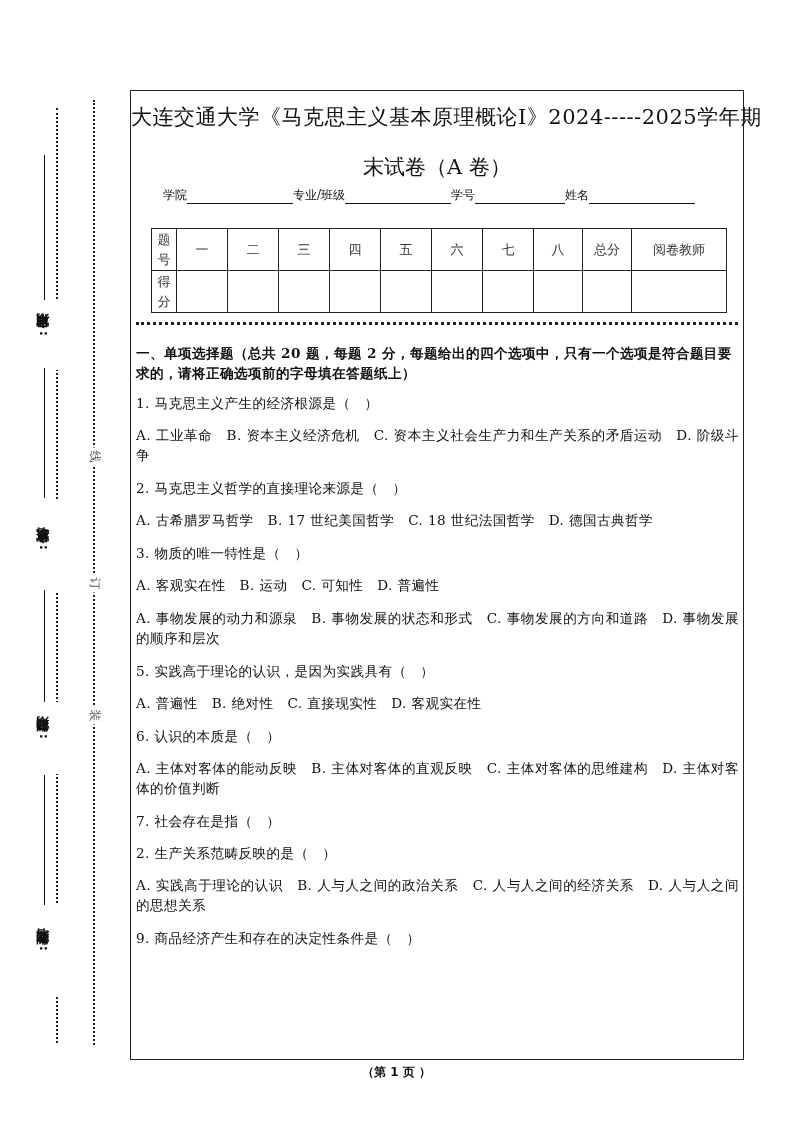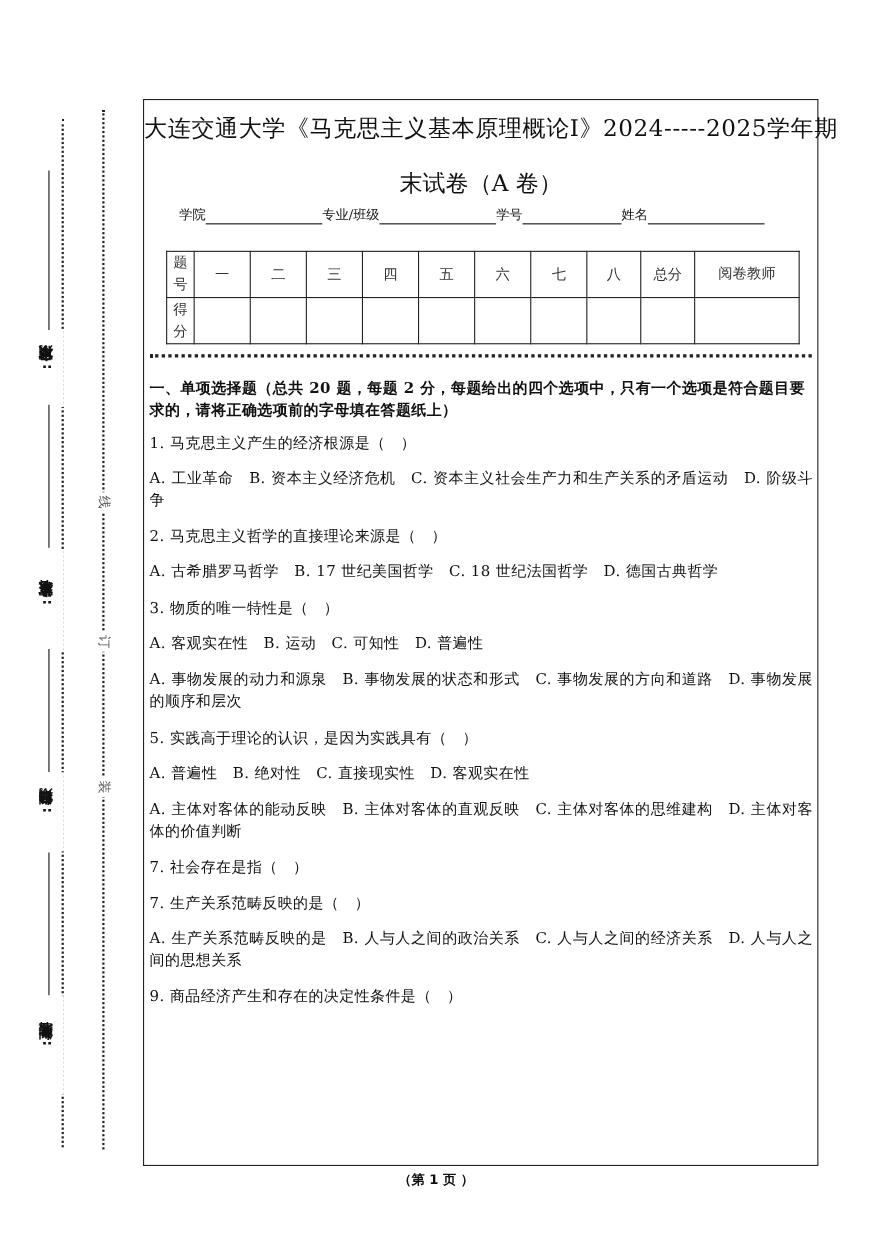--- a/index.html
+++ b/index.html
@@ -114,24 +114,25 @@
     <p class="opts">A. 古希腊罗马哲学　B. 17 世纪美国哲学　C. 18 世纪法国哲学　D. 德国古典哲学</p>
 
     <p class="q">3. 物质的唯一特性是（　）</p>
     <p class="opts">A. 客观实在性　B. 运动　C. 可知性　D. 普遍性</p>
 
     <p class="opts">A. 事物发展的动力和源泉　B. 事物发展的状态和形式　C. 事物发展的方向和道路　D. 事物发展的顺序和层次</p>
 
     <p class="q">5. 实践高于理论的认识，是因为实践具有（　）</p>
     <p class="opts">A. 普遍性　B. 绝对性　C. 直接现实性　D. 客观实在性</p>
 
+    <p class="q">6. 认识的本质是（　）</p>
     <p class="opts">A. 主体对客体的能动反映　B. 主体对客体的直观反映　C. 主体对客体的思维建构　D. 主体对客体的价值判断</p>
 
     <p class="q">7. 社会存在是指（　）</p>
 
-    <p class="q">7. 生产关系范畴反映的是（　）</p>
-    <p class="opts">A. 生产关系范畴反映的是　B. 人与人之间的政治关系　C. 人与人之间的经济关系　D. 人与人之间的思想关系</p>
+    <p class="q">2. 生产关系范畴反映的是（　）</p>
+    <p class="opts">A. 实践高于理论的认识　B. 人与人之间的政治关系　C. 人与人之间的经济关系　D. 人与人之间的思想关系</p>
 
     <p class="q">9. 商品经济产生和存在的决定性条件是（　）</p>
   </div>
 </div>
 
 <div class="footer">（第 1 页 ）</div>
 
 </body></html>

